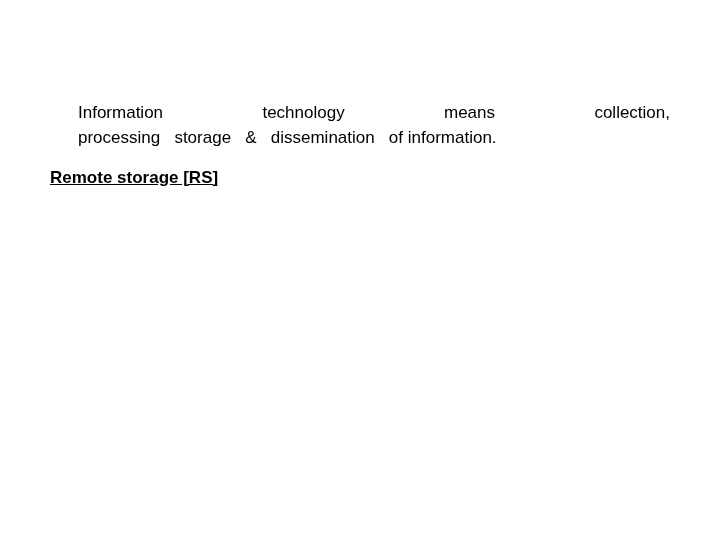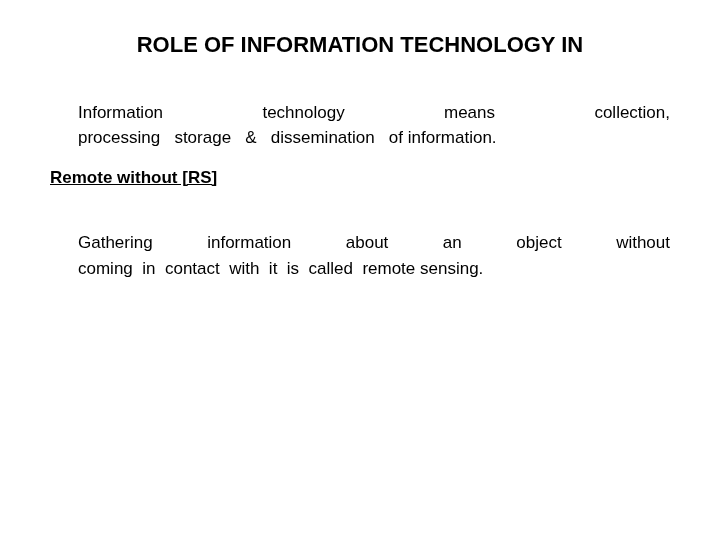--- a/index.html
+++ b/index.html
@@ -55,32 +55,27 @@
       padding-left: 28px;
       margin-top: 40px;
     }
   </style>
 </head>
 <body>
 
 <div class="content-container">
 
   <div class="title">
-    <span>ROLE OF INFORMATION TECHNOLOGY IN</span><br>
+    <br>
   </div>
 
   <p class="body-text indented">
     <span>Information&nbsp;&nbsp;&nbsp;technology&nbsp;&nbsp;&nbsp;means&nbsp;&nbsp;&nbsp;collection,
     processing&nbsp;&nbsp;&nbsp;storage&nbsp;&nbsp;&nbsp;&amp;&nbsp;&nbsp;&nbsp;dissemination&nbsp;&nbsp;&nbsp;of
     information.</span>
   </p>
 
   <p class="remote-sensing-heading">
-    <span>Remote without [RS]</span>
+    <span>Remote storage [RS]</span>
   </p>
 
-  <p class="body-text indented">
-    <span>Gathering information about an object without
-    coming&nbsp;&nbsp;in&nbsp;&nbsp;contact&nbsp;&nbsp;with&nbsp;&nbsp;it&nbsp;&nbsp;is&nbsp;&nbsp;called&nbsp;&nbsp;remote
-    sensing.</span>
-  </p>
 
 </div>
 
 </body></html>

